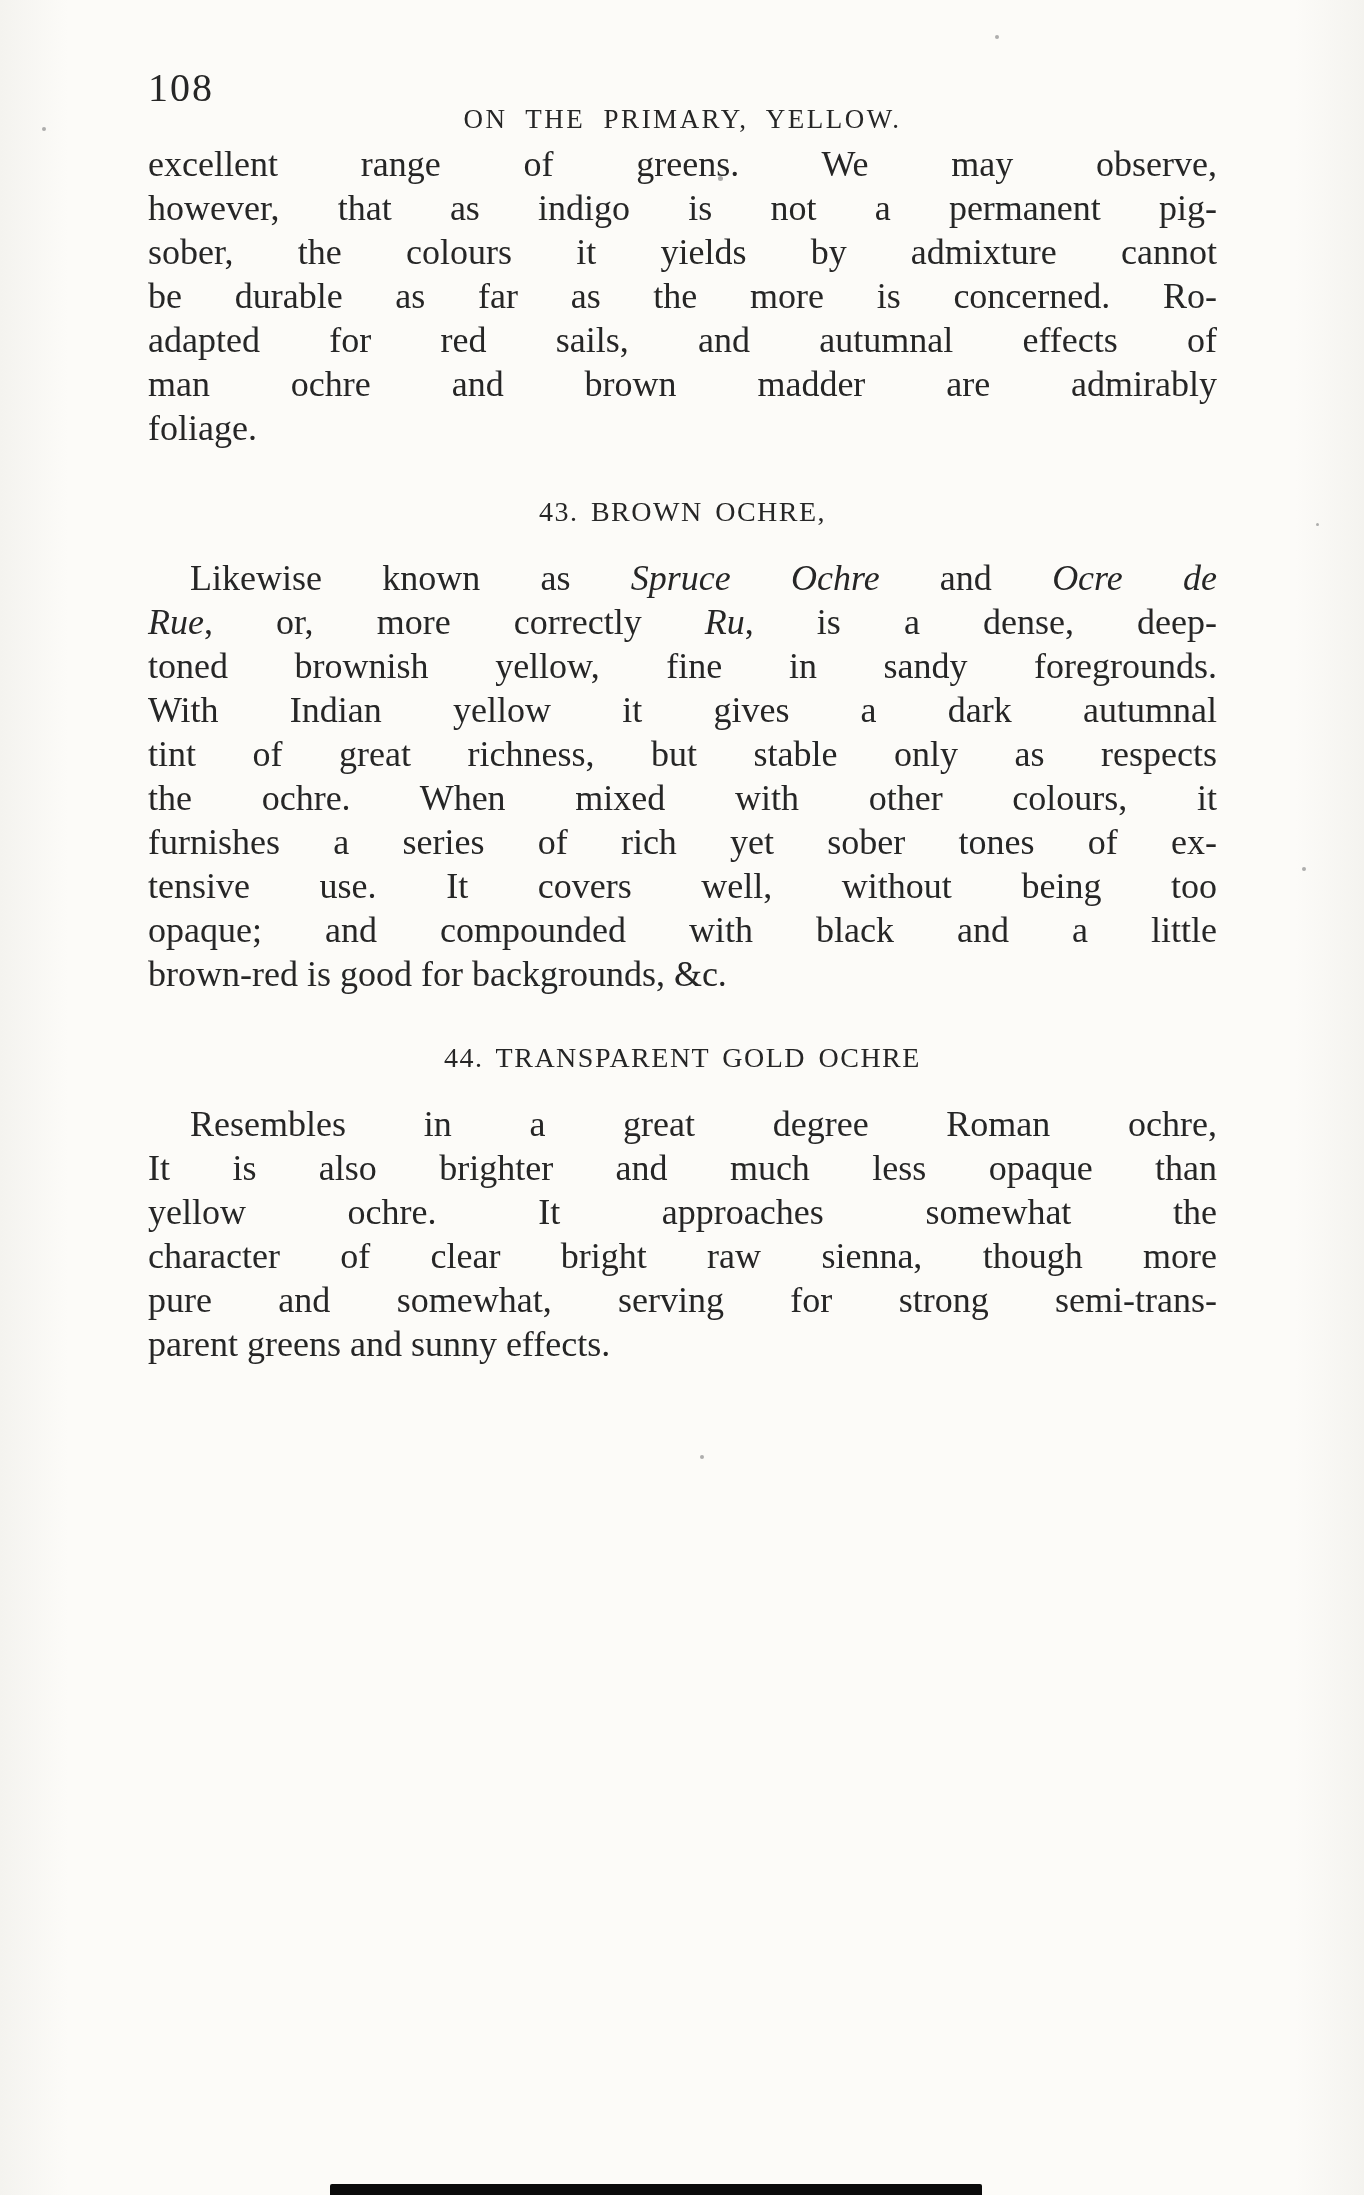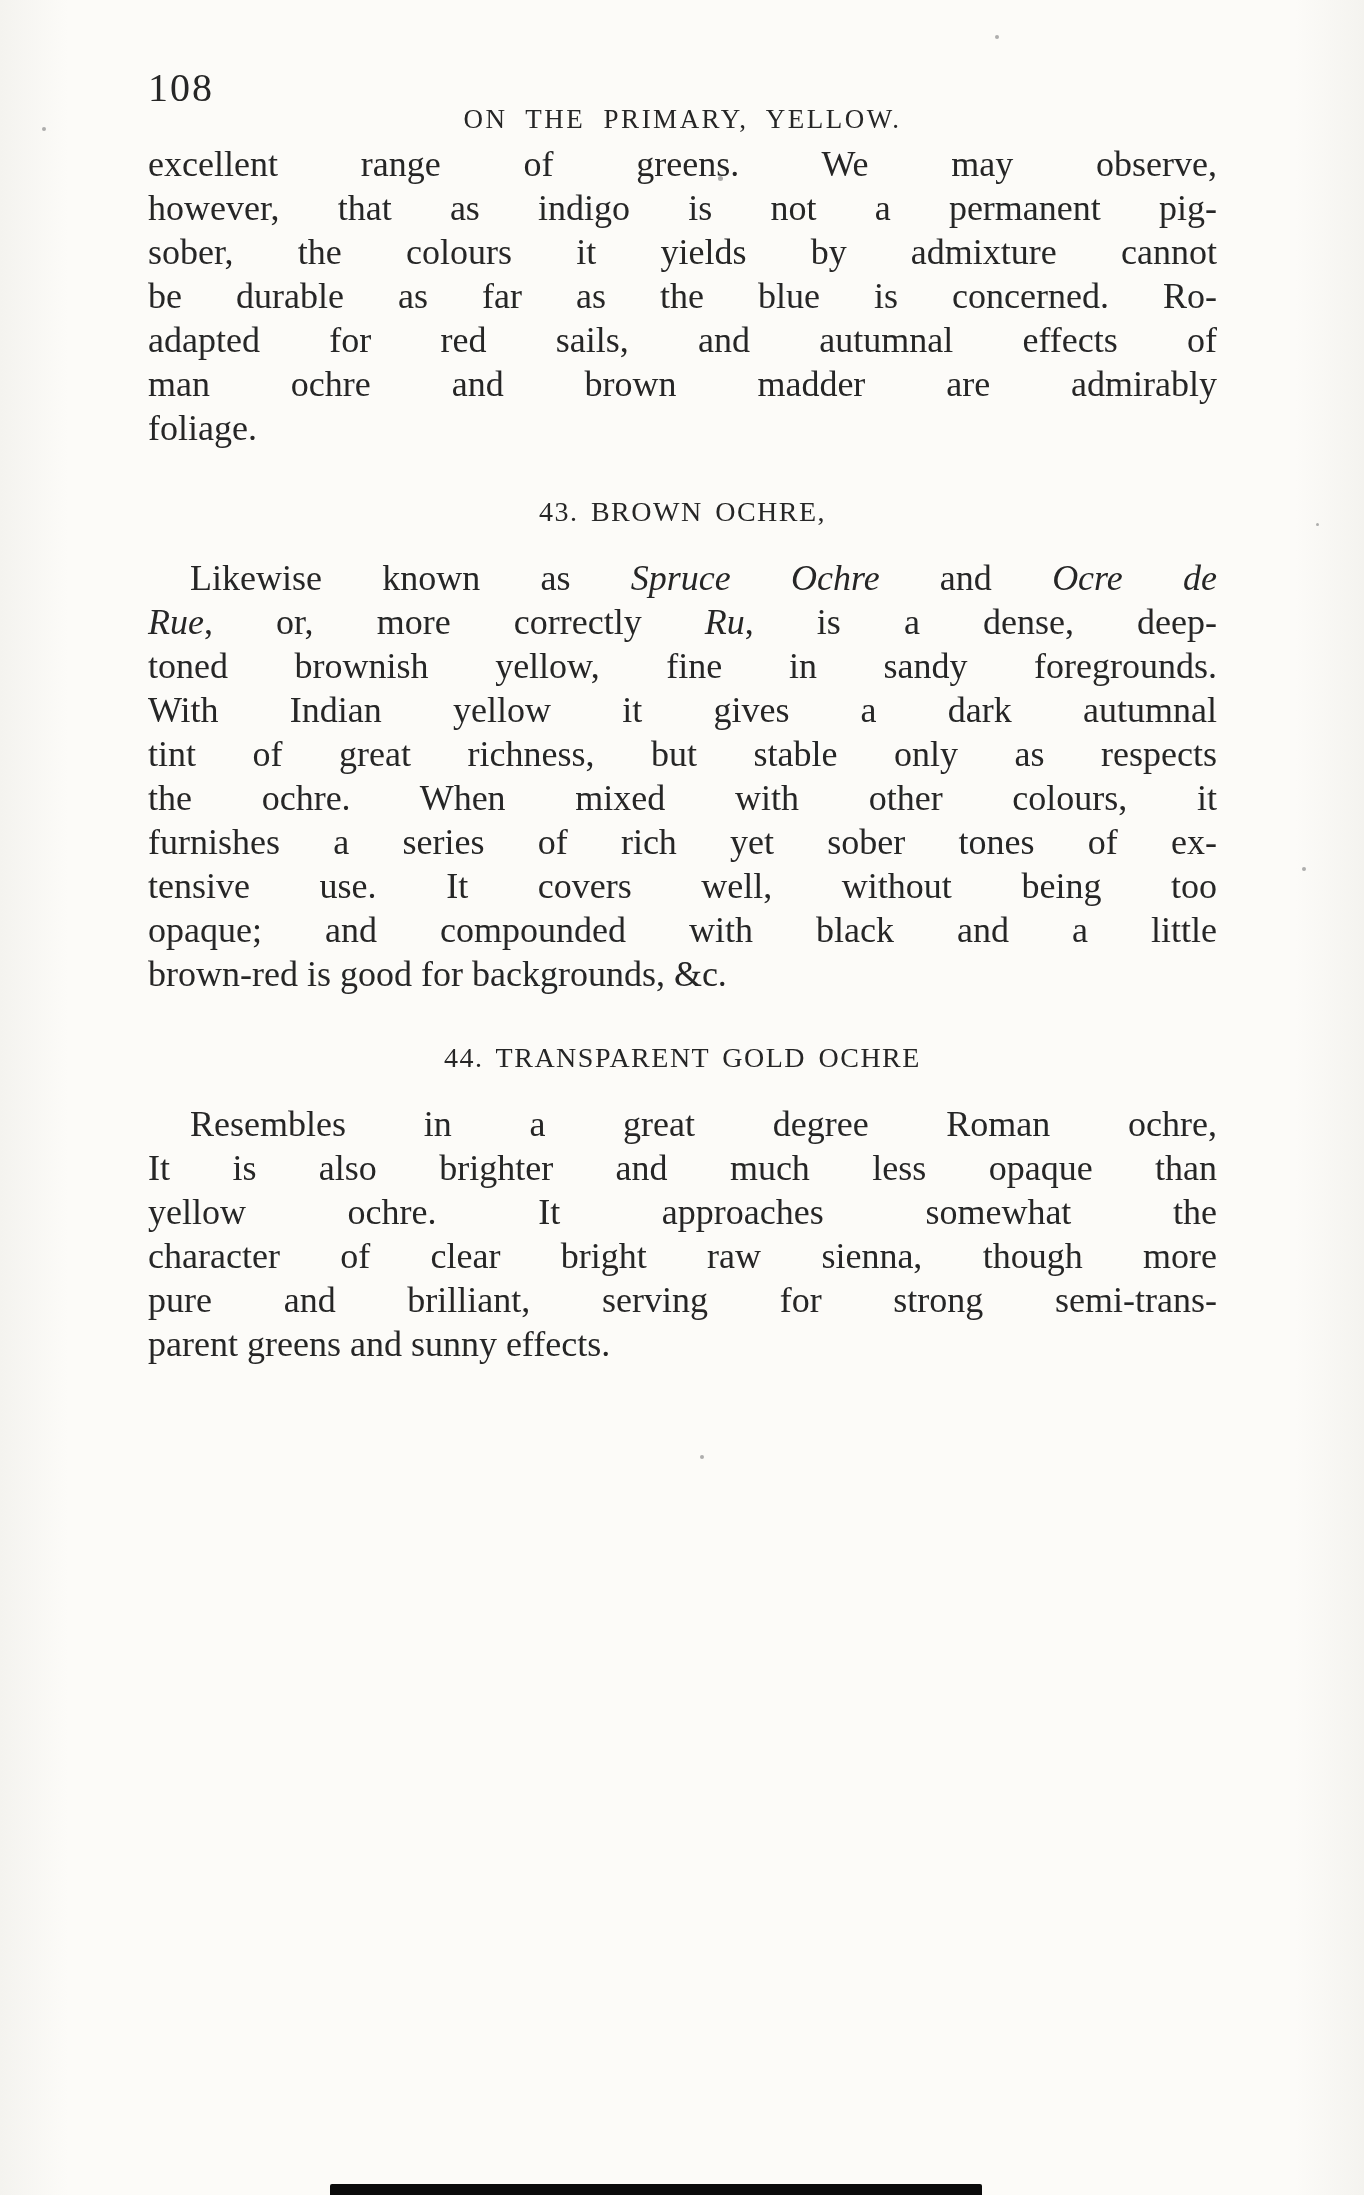--- a/index.html
+++ b/index.html
@@ -67,21 +67,21 @@
 
 <div class="page-number">108</div>
 
 <div class="running-header">ON THE PRIMARY, YELLOW.</div>
 
 <div class="text-block">
     <div class="paragraph">
       <div class="line"><span class="seg">excellent range of greens. We may observe,</span></div>
       <div class="line"><span class="seg">however, that as indigo is not a permanent pig-</span></div>
       <div class="line"><span class="seg">sober, the colours it yields by admixture cannot</span></div>
-      <div class="line"><span class="seg">be durable as far as the blue is concerned. Ro-</span></div>
+      <div class="line"><span class="seg">be durable as far as the more is concerned. Ro-</span></div>
       <div class="line"><span class="seg">adapted for red sails, and autumnal effects of</span></div>
       <div class="line"><span class="seg">man ochre and brown madder are admirably</span></div>
       <div class="line last"><span class="seg">foliage.</span></div>
     </div>
     <div class="section-heading">43. BROWN OCHRE,</div>
     <div class="paragraph">
       <div class="line indent"><span class="seg">Likewise known as </span><span class="seg italic">Spruce Ochre</span><span class="seg"> and </span><span class="seg italic">Ocre de</span></div>
       <div class="line"><span class="seg italic">Rue</span><span class="seg">, or, more correctly </span><span class="seg italic">Ru</span><span class="seg">, is a dense, deep-</span></div>
       <div class="line"><span class="seg">toned brownish yellow, fine in sandy foregrounds.</span></div>
       <div class="line"><span class="seg">With Indian yellow it gives a dark autumnal</span></div>
@@ -91,21 +91,21 @@
       <div class="line"><span class="seg">tensive use. It covers well, without being too</span></div>
       <div class="line"><span class="seg">opaque; and compounded with black and a little</span></div>
       <div class="line last"><span class="seg">brown-red is good for backgrounds, &amp;c.</span></div>
     </div>
     <div class="section-heading">44. TRANSPARENT GOLD OCHRE</div>
     <div class="paragraph">
       <div class="line indent"><span class="seg">Resembles in a great degree Roman ochre,</span></div>
       <div class="line"><span class="seg">It is also brighter and much less opaque than</span></div>
       <div class="line"><span class="seg">yellow ochre. It approaches somewhat the</span></div>
       <div class="line"><span class="seg">character of clear bright raw sienna, though more</span></div>
-      <div class="line"><span class="seg">pure and brilliant, serving for strong semi-trans-</span></div>
+      <div class="line"><span class="seg">pure and somewhat, serving for strong semi-trans-</span></div>
       <div class="line last"><span class="seg">parent greens and sunny effects.</span></div>
     </div>
   </div>
 
 <div class="speck" style="left:718px; top:176px; width:5px; height:5px;"></div>
 <div class="speck" style="left:995px; top:35px; width:4px; height:4px;"></div>
 <div class="speck" style="left:42px; top:127px; width:4px; height:4px;"></div>
 <div class="speck" style="left:1302px; top:867px; width:4px; height:4px;"></div>
 <div class="speck" style="left:1316px; top:523px; width:3px; height:3px;"></div>
 <div class="speck" style="left:700px; top:1455px; width:4px; height:4px;"></div>

